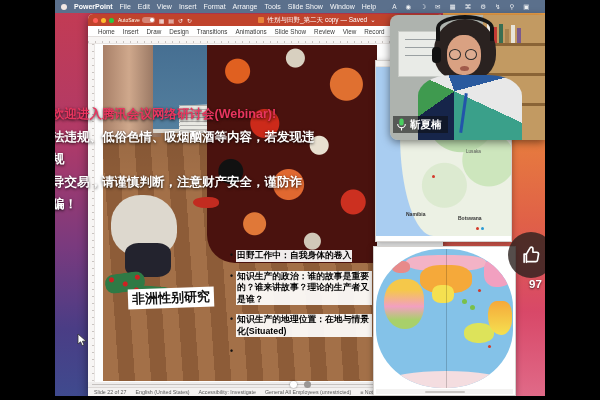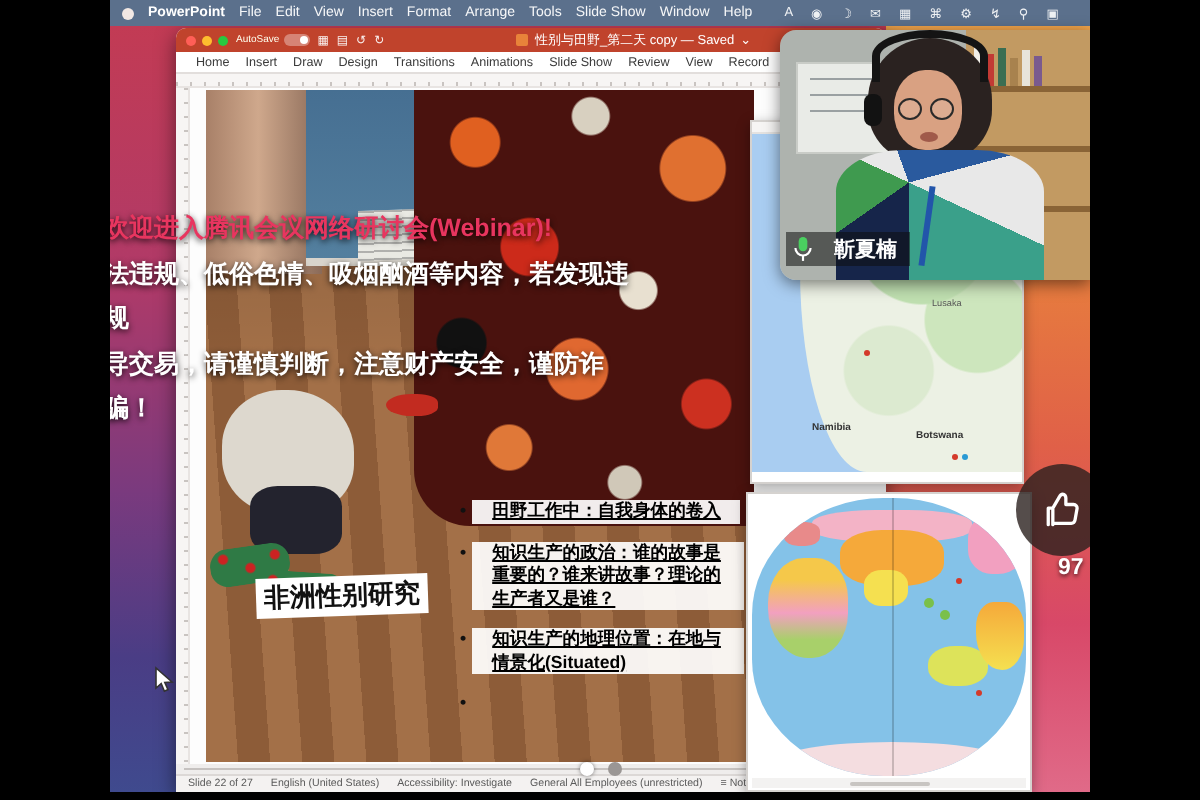--- a/index.html
+++ b/index.html
@@ -74,21 +74,21 @@
       radial-gradient(circle at 20px 11px,#cc2222 0 2px,rgba(0,0,0,0) 3px),
       radial-gradient(circle at 33px 6px,#cc2222 0 2px,rgba(0,0,0,0) 3px);}
   .sock1{left:2px;top:228px;width:40px;height:19px;transform:rotate(-8deg);}
   .sock2{left:26px;top:241px;width:44px;height:21px;transform:rotate(4deg);}
   
   .side-label{position:absolute;left:40px;top:244px;background:#fff;color:#111;font-weight:bold;
     font-size:13px;padding:1px 4px;transform:rotate(-2deg);white-space:nowrap;}
   .bullets{position:absolute;left:142px;top:206px;width:142px;}
   .bullet{display:flex;gap:3px;margin-bottom:9px;font-size:8.8px;line-height:11.5px;color:#000;font-weight:bold;}
   .bullet .mk{flex:0 0 auto;color:#111;}
-  .bullet .tx{background:rgba(255,255,255,.92);padding:0 10px;box-decoration-break:clone;text-decoration:underline;-webkit-box-decoration-break:clone;}
+  .bullet .tx{background:rgba(255,255,255,.92);padding:0 1px;box-decoration-break:clone;-webkit-box-decoration-break:clone;}
   
   .scrubber{position:relative;height:5px;background:#efedec;}
   .scrubber .track{position:absolute;left:4px;right:4px;top:2px;height:1px;background:#c6c2c0;}
   .knob{position:absolute;top:-1px;width:7px;height:7px;border-radius:50%;}
   .knob.white{left:202px;background:#fff;box-shadow:0 0 2px rgba(0,0,0,.5);}
   .knob.grey{left:216px;background:#9a9694;}
   .statusbar{height:9px;background:#f4f2f1;border-top:1px solid #dcd8d6;display:flex;align-items:center;
     padding:0 6px;gap:9px;font-size:5.3px;color:#5a5a5a;white-space:nowrap;}
   .statusbar .right{margin-left:auto;display:flex;gap:6px;align-items:center;}
   .statusbar .vic{font-size:5.5px;color:#6a6a6a;}
@@ -132,21 +132,21 @@
   .glass.l{left:2px;} .glass.r{left:18px;}
   .mouth{position:absolute;left:13px;top:31px;width:9px;height:5px;background:#a05a4a;border-radius:50%;}
   .earcup{position:absolute;left:42px;top:32px;width:9px;height:16px;background:#121212;border-radius:4px;}
   .hband{position:absolute;left:46px;top:0px;width:58px;height:26px;border:4px solid #141414;border-bottom:none;
     border-radius:50% 50% 0 0;}
   .body{position:absolute;left:28px;top:60px;width:104px;height:65px;border-radius:32% 32% 0 0;
     background:conic-gradient(from 20deg at 35% 25%,#2a5a9e 0 55deg,#e8e8e8 55deg 95deg,#3aa08a 95deg 160deg,
       #16254a 160deg 215deg,#3f9a4f 215deg 275deg,#e8e8e8 275deg 320deg,#2a5a9e 320deg 360deg);}
   .lanyard{position:absolute;left:72px;top:78px;width:3px;height:40px;background:#2255aa;transform:rotate(8deg);}
   .nametag{position:absolute;left:3px;bottom:7px;height:17px;background:rgba(15,15,15,.55);border-radius:0;
-    display:flex;align-items:center;gap:10px;padding:0 6px 0 3px;}
+    display:flex;align-items:center;gap:3px;padding:0 6px 0 3px;}
   .nametag .nm{color:#fff;font-size:10.5px;font-weight:bold;}
   .reaction{position:absolute;left:453px;top:232px;width:46px;height:46px;border-radius:50%;
     background:rgba(42,32,30,.8);z-index:7;display:flex;align-items:center;justify-content:center;}
   .likecount{position:absolute;left:474px;top:278px;z-index:7;color:#fff;font-weight:bold;font-size:11.5px;
     text-shadow:0 1px 2px rgba(0,0,0,.7);}
   .cursor{position:absolute;left:22px;top:333px;z-index:8;}
 </style>
 </head>
 <body>
 

